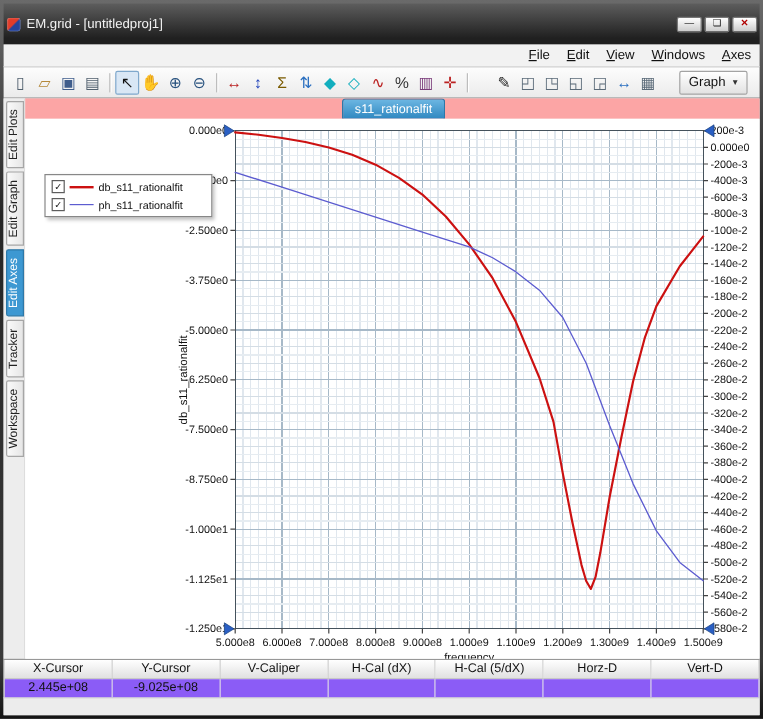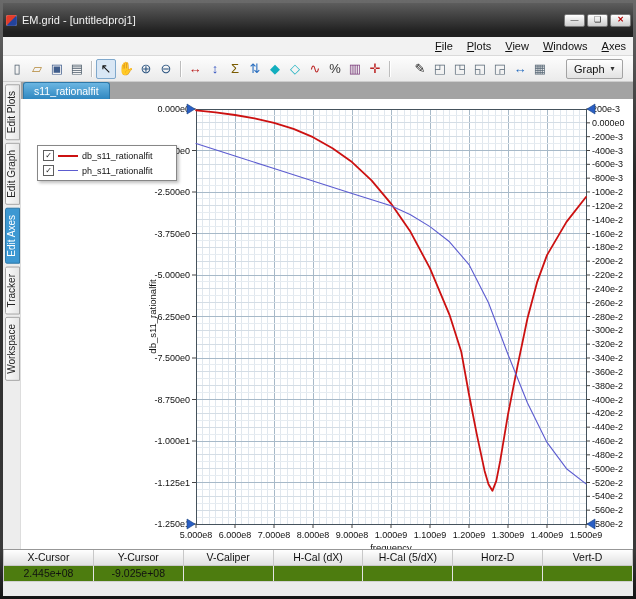--- a/index.html
+++ b/index.html
@@ -65,21 +65,21 @@
     width:17px; flex:none; background:#ededed; border-right:1px solid #dddddd;
     display:flex; flex-direction:column; align-items:stretch; padding-top:2px; gap:3px;
   }
   .side-tab {
     writing-mode:vertical-rl; transform:rotate(180deg);
     font-size:10px; color:#222; text-align:center; padding:6px 0; margin-left:2px;
     background:linear-gradient(90deg,#e6e6e6,#fafafa); border:1px solid #a6a6a6; border-radius:0 2px 2px 0;
   }
   .side-tab.active { background:#3d98d2; color:#ffffff; border-color:#2d78a8; }
   .right-pane { flex:1; min-width:0; display:flex; flex-direction:column; }
-  .tabbar { height:17px; flex:none; display:flex; align-items:flex-end; padding-left:2px; background:#a3a3a3; }
+  .tabbar { height:17px; flex:none; display:flex; align-items:flex-end; padding-left:2px; background:#fca5a5;justify-content:center; }
   .doc-tab {
     font-size:10.5px; color:#ffffff; padding:2px 10px;
     background:linear-gradient(#6cb6e2,#2f87c0); border:1px solid #2d78a8; border-bottom:none;
     border-radius:3px 3px 0 0;
   }
   .main { flex:1; position:relative; background:#ffffff; overflow:hidden; }
   #plot-svg { position:absolute; left:0; top:0; font-family:"Liberation Sans", sans-serif; }
   
   .legend {
     position:absolute; left:16px; top:46px; width:140px; box-sizing:border-box; z-index:4;
@@ -95,21 +95,21 @@
   .legend-label { white-space:nowrap; }
   
   .statusbar { flex:none; border-top:1px solid #979797; background:#ffffff; }
   .status-row { display:grid; grid-template-columns:repeat(7,1fr); border-left:1px solid #c8c8c8; }
   .status-head {
     background:linear-gradient(#ffffff,#e1e1e1); border-right:1px solid #c8c8c8; border-bottom:1px solid #c8c8c8;
     font-size:10.5px; text-align:center; color:#111; padding:1px 0 2px; height:12px;
   }
   .status-val {
     border-right:1px solid #e4e4e4; font-size:10.5px; text-align:center; color:#111;
-    padding:1px 0 2px; height:12px; background:#4d7c0f;
+    padding:1px 0 2px; height:12px; background:#8b5cf6;
   }
   .status-filler { height:14px; background:#ececec; border-top:1px solid #d2d2d2; }
 </style>
 </head>
 <body>
 
 <div class="win">
 
   <div class="titlebar">
     <span class="app-icon"></span>
@@ -118,21 +118,21 @@
       <button class="wbtn">—</button>
       <button class="wbtn">❏</button>
       <button class="wbtn close-btn">✕</button>
     </span>
   </div>
 
   <div class="menubar">
 
       <span class="menu-item">File</span>
 
-      <span class="menu-item">Plots</span>
+      <span class="menu-item">Edit</span>
 
       <span class="menu-item">View</span>
 
       <span class="menu-item">Windows</span>
 
       <span class="menu-item">Axes</span>
     </div>
 
   <div class="toolbar">
     <span style="display:flex">

